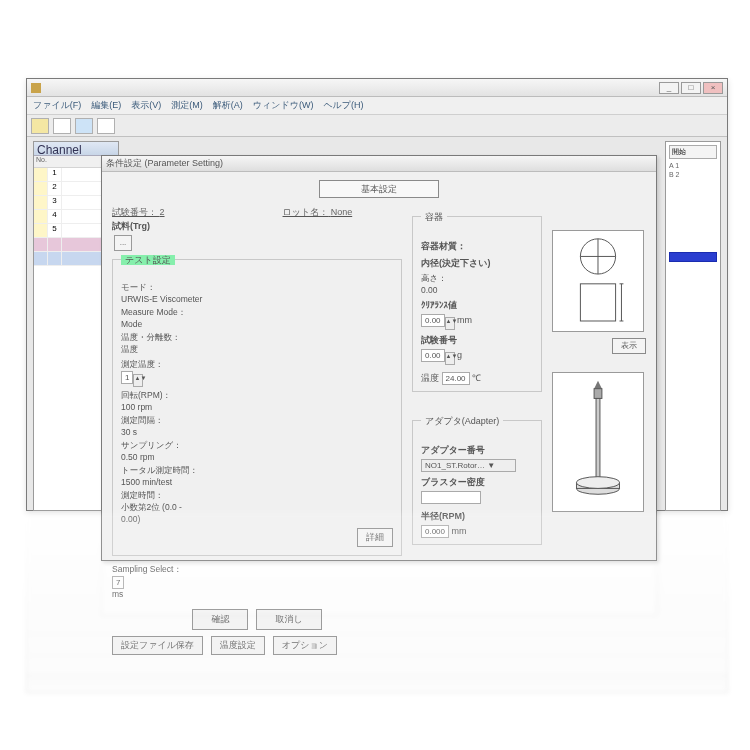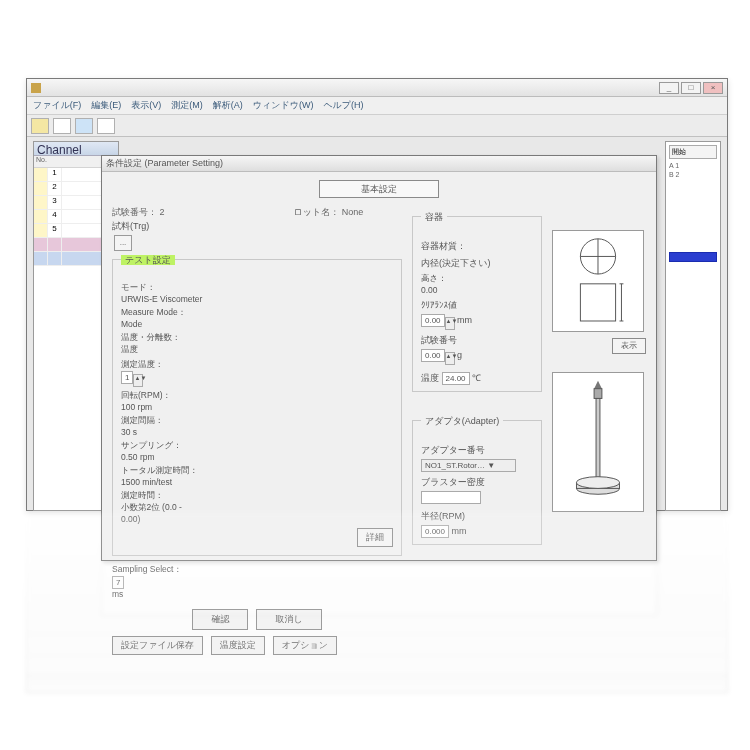--- a/index.html
+++ b/index.html
@@ -103,41 +103,41 @@
   .topbtn {
     display:block;
     margin: 0 auto 8px auto;
     width: 120px; height:18px;
     border:1px solid #8a8a8a;
     background:#f8f8f8;
     font-size:9px; text-align:center; line-height:16px;
     filter: blur(0.6px);
   }
   
-  .row2 { display:flex; gap:39px; margin-bottom:6px; }
+  .row2 { display:flex; gap:28px; margin-bottom:6px;text-decoration:underline; }
   .row2 .lbl { filter: blur(0.6px); color:#666; font-size:9px; }
   
   .leftcol { position:absolute; left:10px; top:44px; width: 290px; }
   .rightcol { position:absolute; left:310px; top:44px; width: 230px; }
   
-  .seclbl { font-size:9px; color:#555; margin:4px 0 2px; filter: blur(0.6px); }
+  .seclbl { font-size:9px; color:#555; margin:4px 0 2px; filter: blur(0.6px); font-weight: bold; }
   .txtinput {
     width: 230px; height:16px;
     background:#fff; border:1px solid #9a9a9a;
     font-size:8px; padding:0 3px; color:#666;
     filter: blur(0.6px);
   }
   .dotbtn { width:18px; height:16px; border:1px solid #9a9a9a; background:#f4f4f4; font-size:8px; text-align:center; line-height:14px; margin-left:2px; }
   
   .group {
     border:1px solid #c8c8c8;
     padding: 6px 8px 8px;
     margin-top:8px;
   }
-  .group .glabel { position:relative; top:-12px; background:#bef264; padding:0 4px; font-size:9px; color:#555; filter:blur(0.6px); }
+  .group .glabel { position:relative; top:-12px; background:#86efac; padding:0 4px; font-size:9px; color:#555; filter:blur(0.6px); }
   .kv { display:flex; justify-content:space-between; align-items:flex-start; margin:3px 0; font-size:8.5px; color:#555;flex-direction:column; }
   .kv .k { flex:1; text-align:right; padding-right:8px; filter:blur(0.6px); }
   .kv .v { width:82px; text-align:left; filter:blur(0.6px); }
   .kv .v2 { width:52px; filter:blur(0.6px); }
   .numbox { display:inline-block; background:#fff; border:1px solid #aaa; padding:0 3px; height:13px; font-size:8px; line-height:12px; }
   .spin { display:inline-block; width:10px; height:13px; border:1px solid #aaa; background:#eee; font-size:6px; text-align:center; line-height:6px; }
   
   .btn {
     display:inline-block;
     border:1px solid #8a8a8a;

